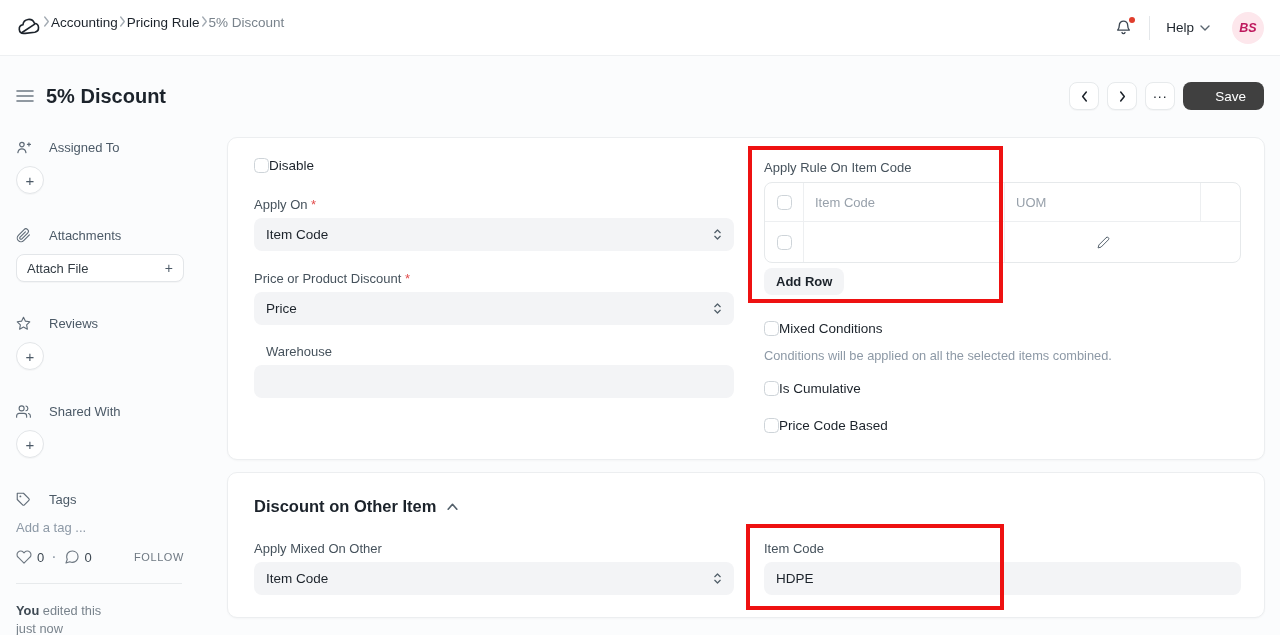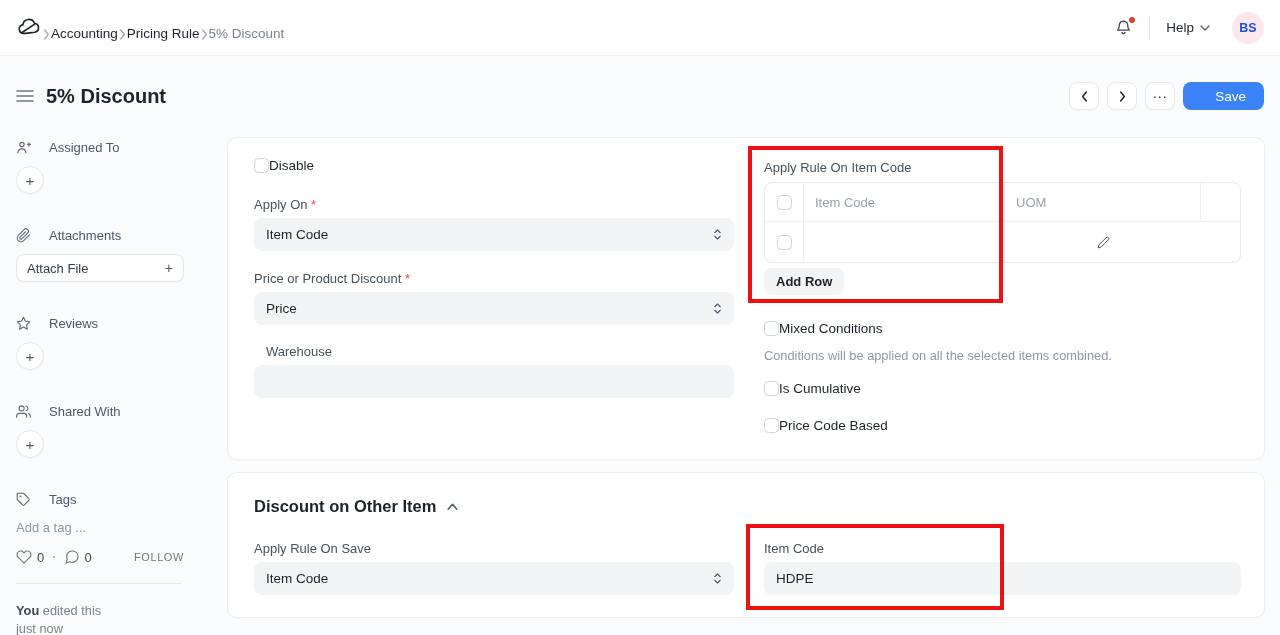--- a/index.html
+++ b/index.html
@@ -9,21 +9,21 @@
     background:#fbfcfd; color:#1c232b; position:relative;
   }
   svg { display:block; }
 
   
   .navbar {
     position:absolute; top:0; left:0; width:1280px; height:56px;
     background:#fff; border-bottom:1px solid #eef0f2;
     display:flex; align-items:center; padding:0 16px;
   }
-  .crumbs { display:flex; align-items:flex-end; }
+  .crumbs { display:flex; align-items:flex-start; }
   .logo { width:26px; height:26px; color:#1c232b; cursor:pointer; }
   .crumb-sep { color:#a3abb3; }
   .crumb { font-size:13.5px; color:#1c232b; cursor:pointer; }
   .crumb.current { color:#79838c; cursor:default; }
   .nav-right { margin-left:auto; display:flex; align-items:center; }
   .searchbar {
     width:300px; height:36px; background:#f3f4f6; border:none; border-radius:8px;
     display:flex; align-items:center; gap:9px; padding:0 12px; margin-right:32px;
   }
   .searchbar input {
@@ -211,21 +211,21 @@
     </div>
     <div class="nav-divider"></div>
     <div class="help">
       <span>Help</span>
       <span class="chev">
         <svg viewBox="0 0 10 6" width="10" height="6" fill="none" stroke="currentColor" stroke-width="1.4" stroke-linecap="round" stroke-linejoin="round">
             <polyline points="1,1 5,5 9,1"></polyline>
           </svg>
       </span>
     </div>
-    <div class="avatar" style="background: rgb(253, 231, 236); color: #1d4ed8;">BS</div>
+    <div class="avatar" style="background: rgb(253, 231, 236); color: #be185d; font-style: italic;">BS</div>
   </div>
 </div>
 
 <div class="page-header">
   <span class="menu-btn">
     <svg viewBox="0 0 18 14" width="18" height="14" fill="none" stroke="currentColor" stroke-width="1.6" stroke-linecap="round">
         <path d="M1 2h16M1 7h16M1 12h16"></path>
       </svg>
   </span>
   <h1 class="page-title">5% Discount</h1>
@@ -234,21 +234,21 @@
       <svg viewBox="0 0 10 14" width="9" height="13" fill="none" stroke="currentColor" stroke-width="1.7" stroke-linecap="round" stroke-linejoin="round">
           <polyline points="7,2 3,7 7,12"></polyline>
         </svg>
     </button>
     <button class="icon-btn">
       <svg viewBox="0 0 10 14" width="9" height="13" fill="none" stroke="currentColor" stroke-width="1.7" stroke-linecap="round" stroke-linejoin="round">
           <polyline points="3,2 7,7 3,12"></polyline>
         </svg>
     </button>
     <button class="icon-btn dots">...</button>
-    <button class="primary-btn" id="save-btn" style="background: #3b82f6; padding-left: 32px;">Save</button>
+    <button class="primary-btn" id="save-btn" style="background: #404040; padding-left: 32px;">Save</button>
   </div>
 </div>
 
 <div class="sidebar">
   <div class="sb-head">
     <span class="ic">
       <svg viewBox="0 0 16 16" width="15" height="15" fill="none" stroke="currentColor" stroke-width="1.3" stroke-linecap="round" stroke-linejoin="round">
           <circle cx="6.3" cy="4.9" r="2.4"></circle>
           <path d="M2 13.4c.4-2.6 2.2-4 4.3-4s3.9 1.4 4.3 4"></path>
           <path d="M12.2 4.7h3.2M13.8 3.1v3.2"></path>
@@ -410,21 +410,21 @@
 <div class="card" id="card2">
   <div class="col-left">
     <div class="section-head">
       <span class="section-title">Discount on Other Item</span>
       <span class="chev">
         <svg viewBox="0 0 12 8" width="13" height="9" fill="none" stroke="currentColor" stroke-width="1.5" stroke-linecap="round" stroke-linejoin="round">
             <polyline points="2,6.5 6,2 10,6.5"></polyline>
           </svg>
       </span>
     </div>
-    <div class="field-label p-other-l">Apply Rule On Save</div>
+    <div class="field-label p-other-l">Apply Mixed On Other</div>
     <div class="control p-other">
       <span>Item Code</span>
       <span class="sel-chev">
         <svg viewBox="0 0 10 14" width="9" height="13" fill="none" stroke="currentColor" stroke-width="1.4" stroke-linecap="round" stroke-linejoin="round">
             <polyline points="2,5 5,2 8,5"></polyline>
             <polyline points="2,9 5,12 8,9"></polyline>
           </svg>
       </span>
     </div>
   </div>

